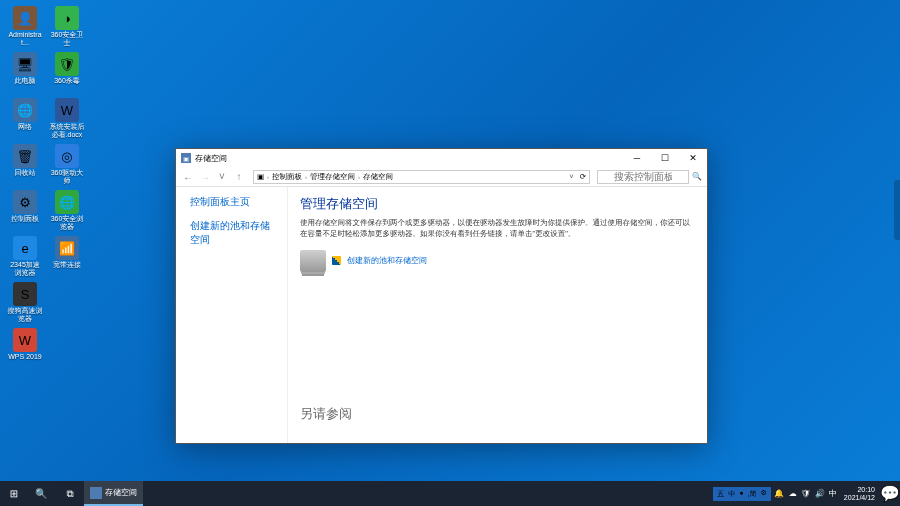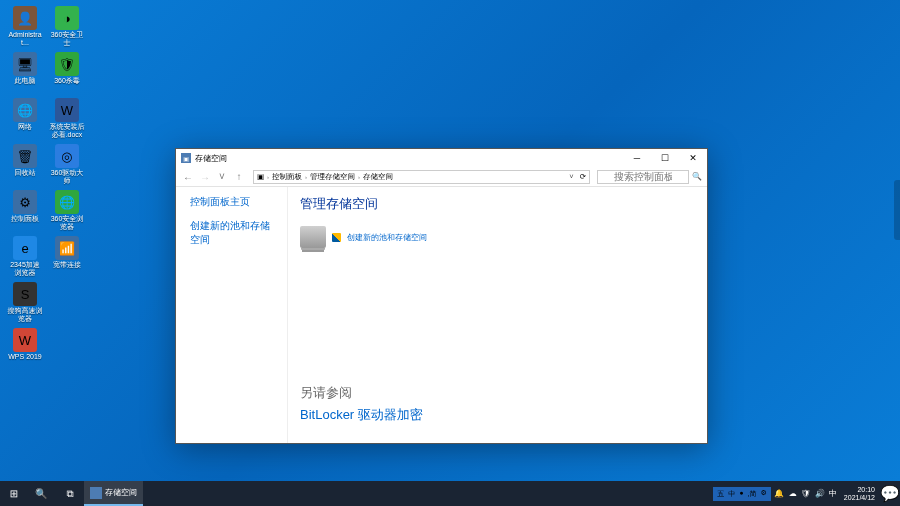--- a/index.html
+++ b/index.html
@@ -157,28 +157,28 @@
       <input class="search" placeholder="搜索控制面板" style="">
       <span style="font-size:8px;color:#555">🔍</span>
     </div>
     <div class="body">
       <div class="sidebar">
         <div class="slink">控制面板主页</div>
         <div class="slink">创建新的池和存储空间</div>
       </div>
       <div class="main">
         <h3>管理存储空间</h3>
+        <div class="desc">使用存储空间将文件保存到两个或更多驱动器，以便在驱动器发生故障时为你提供保护。通过使用存储空间，你还可以在容量不足时轻松添加更多驱动器。如果你没有看到任务链接，请单击"更改设置"。</div>
         <div class="createrow">
           <div class="drv"></div>
           <div class="shield"></div>
           <div class="link">创建新的池和存储空间</div>
         </div>
         <div class="related">
           <div class="rh">另请参阅</div>
-          <div class="rl">BitLocker 驱动器加密</div>
         </div>
       </div>
     </div>
   </div>
 </div>
 
 <div class="taskbar">
   <div class="tbtn">⊞</div>
   <div class="tbtn">🔍</div>
   <div class="tbtn">⧉</div>

